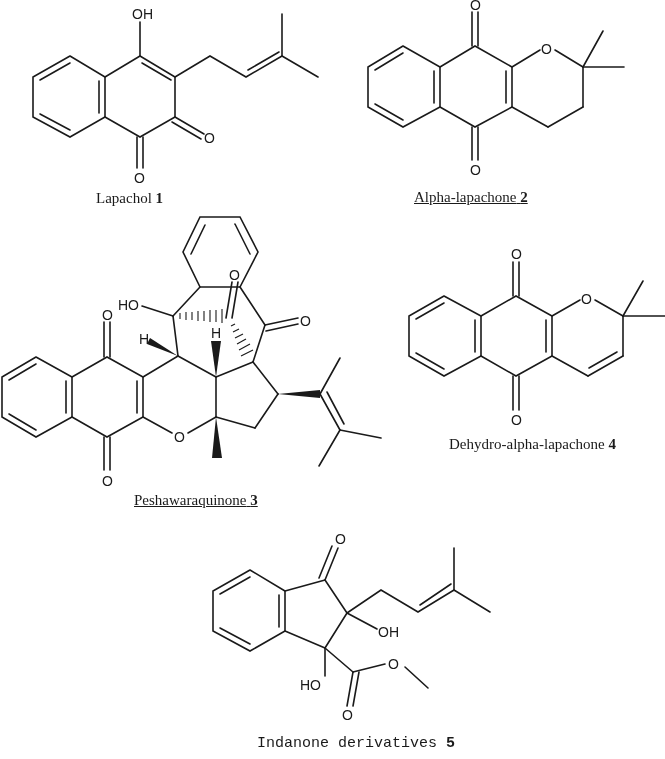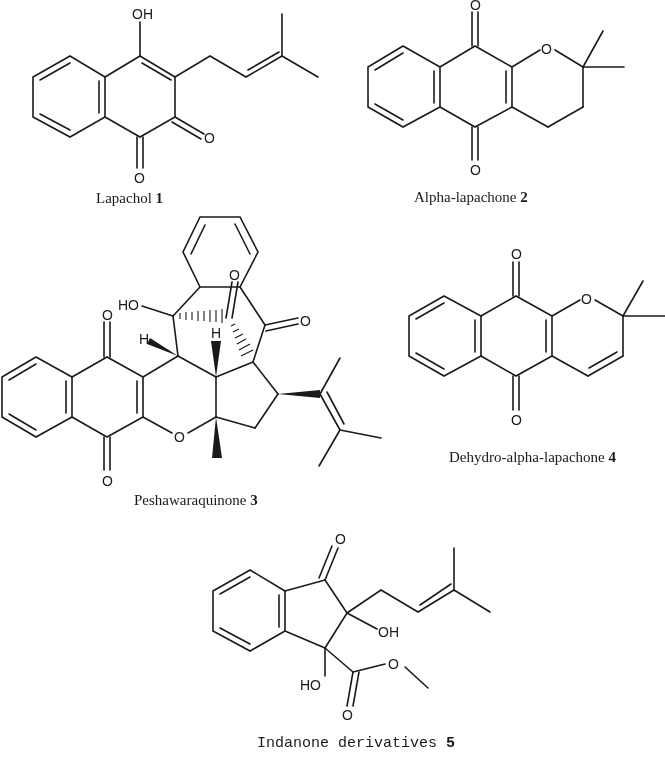--- a/index.html
+++ b/index.html
@@ -210,28 +210,28 @@
     <text class="atom" x="300" y="690">HO</text>
     <text class="atom" x="388" y="669">O</text>
     <text class="atom" x="342" y="720">O</text>
   </g>
 </svg>
 
 <div class="caption" style="left:96px; top:190px;">
   <span>Lapachol</span>
   <b>1</b>
 </div>
-<div class="caption" style="left:414px; top:189px;">
+<div class="caption" style="left:414px; top:189px;text-decoration:underline;">
   <span>Alpha-lapachone</span>
   <b>2</b>
 </div>
-<div class="caption" style="left:134px; top:492px;">
+<div class="caption" style="left:134px; top:492px;text-decoration:underline;">
   <span>Peshawaraquinone</span>
   <b>3</b>
 </div>
-<div class="caption" style="left:449px; top:449px;">
+<div class="caption" style="left:449px; top:436px;">
   <span>Dehydro-alpha-lapachone</span>
   <b>4</b>
 </div>
 <div class="caption" style="left:257px; top:735px;font-family:Liberation Mono, monospace;">
   <span>Indanone derivatives</span>
   <b>5</b>
 </div>
 
 </body></html>

